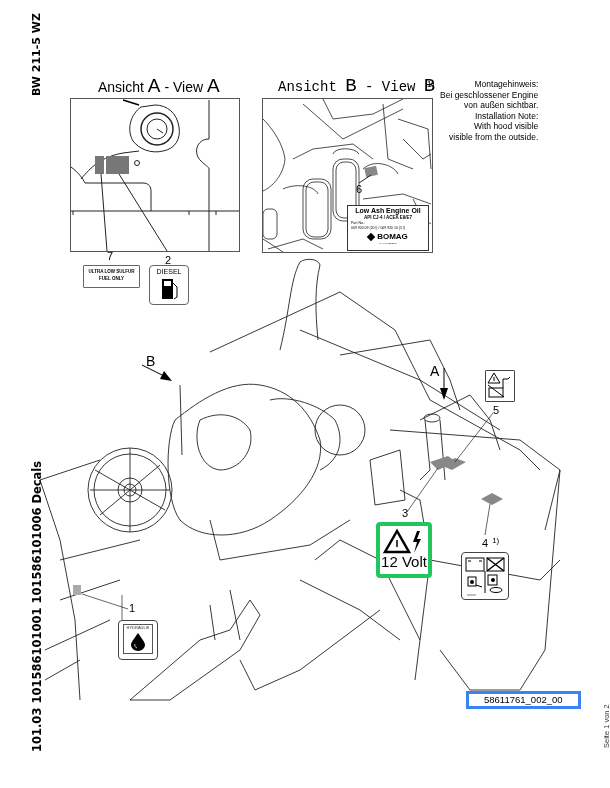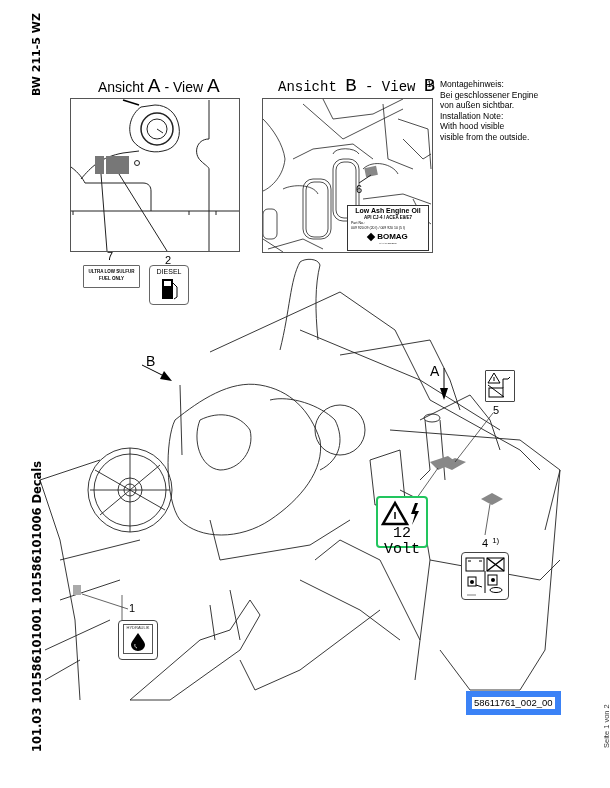--- a/index.html
+++ b/index.html
@@ -1,27 +1,27 @@
 <!DOCTYPE html>
 <html><head>
 <meta charset="utf-8">
 <style>
   html, body { margin:0; padding:0; background:#fff; }
   body { width:610px; height:788px; position:relative; overflow:hidden; font-family:"Liberation Sans", sans-serif; color:#000; }
-  .abs { position:absolute; }
+  .abs { position:absolute;text-align:right; }
   .vtext { position:absolute; transform-origin:left top; transform:rotate(-90deg); white-space:nowrap; font-family:"DejaVu Sans", sans-serif; font-weight:bold; color:#000; }
   #side-model { left:30px; top:96px; font-size:11px; }
   #side-docid { left:30px; top:752px; font-size:11.5px; }
   .view-title { font-size:14px; white-space:nowrap; }
   .view-title .big { font-size:19px; }
   .note { font-size:8.5px; line-height:10.5px; white-space:nowrap; }
   .panel { position:absolute; border:1px solid #555; background:#fff; overflow:hidden; }
   .callout { position:absolute; font-size:11px; }
   .decal { position:absolute; border:1px solid #666; border-radius:4px; background:#fff; }
-  .drawing-id { position:absolute; left:466px; top:691px; border:6px solid #3b82f6; font-size:9.5px; padding:0 2px; line-height:12px; }
+  .drawing-id { position:absolute; left:466px; top:691px; border:3px solid #3b82f6; font-size:9.5px; padding:0 15px; line-height:12px; }
   #page-num { position:absolute; left:602px; top:748px; font-family:"Liberation Sans", sans-serif; font-weight:normal; font-size:7.5px; color:#333; }
   svg { position:absolute; overflow:visible; }
 </style>
 </head>
 <body>
 
 <div id="side-model" class="vtext">BW 211-5 WZ</div>
 <div id="side-docid" class="vtext">101.03 101586101001 101586101006 Decals</div>
 <div id="page-num" class="vtext">Seite 1 von 2</div>
 
@@ -206,21 +206,21 @@
     <polygon points="8,2 2,12 14,12" stroke="#000" fill="none"></polygon>
     <line x1="8" y1="6" x2="8" y2="10" stroke="#000"></line>
     <g>
       <rect x="3" y="17" width="14" height="9" stroke="#000" fill="none"></rect>
       <line x1="2" y1="14" x2="18" y2="26" stroke="#000"></line>
       <path d="M17,17 L17,8 L22,8 L24,6" stroke="#000" fill="none"></path>
     </g>
   </svg>
 </div>
 
-<div class="decal" style="left:376px; top:496px; width:48px; height:48px; border:2px solid #22c55e;font-family:Liberation Mono, monospace;">
+<div class="decal" style="left:376px; top:522px; width:48px; height:48px; border:4px solid #22c55e;">
   <svg width="48" height="30" style="left:0; top:2px;">
     <polygon points="17,3 5,24 29,24" stroke="#000" stroke-width="2.5" fill="none"></polygon>
     <line x1="17" y1="12" x2="17" y2="19" stroke="#000" stroke-width="1.5"></line>
     <polygon points="37,3 33,14 37,14 34,25 41,11 37,11 40,3" fill="#000"></polygon>
   </svg>
   <div style="position:absolute; top:28px; width:100%; text-align:center; font-size:15px; line-height:16px;">12 Volt</div>
 </div>
 
 <div class="decal" style="left:461px; top:552px; width:46px; height:46px; border:1px solid #444;">
   <svg width="46" height="46" style="left:0; top:0;">

